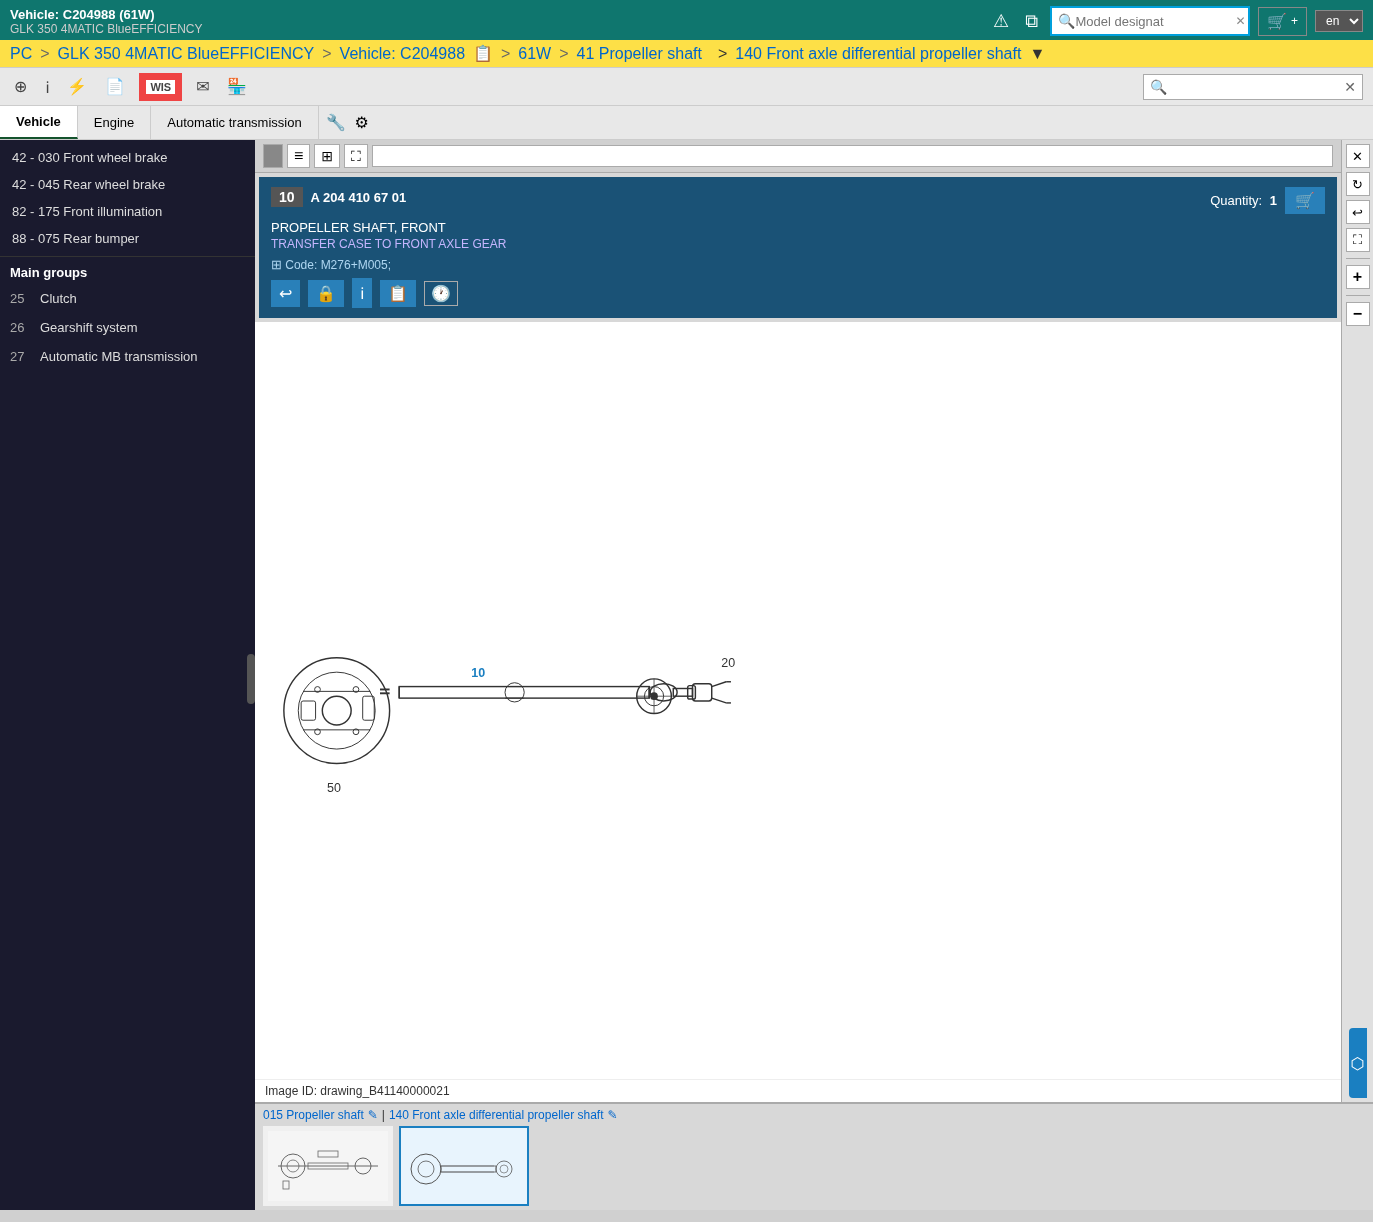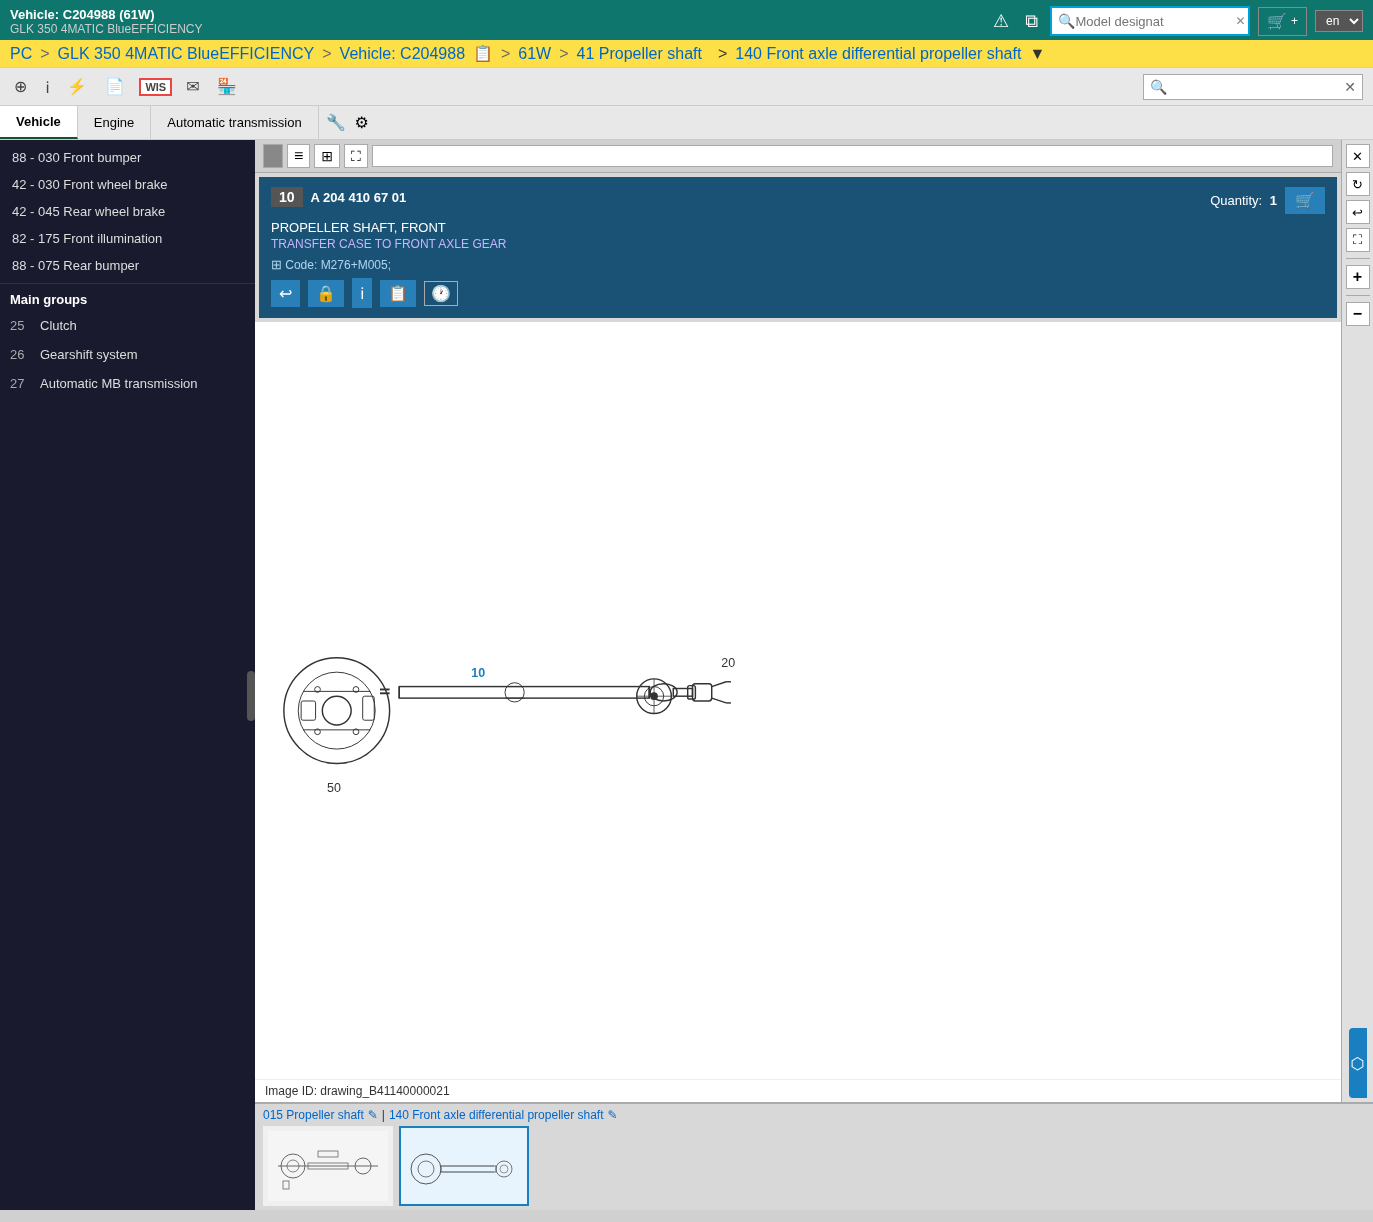--- a/index.html
+++ b/index.html
@@ -501,21 +501,21 @@
   <span class="breadcrumb-link">140 Front axle differential propeller shaft</span>
   <span style="color:#333; cursor:pointer;">▼</span>
 </div>
 
 <div class="toolbar-row">
   <div class="toolbar-icons">
     <button class="toolbar-icon-btn" title="Zoom in">⊕</button>
     <button class="toolbar-icon-btn" title="Info">ℹ</button>
     <button class="toolbar-icon-btn" title="Filter">⚡</button>
     <button class="toolbar-icon-btn" title="Document">📄</button>
-    <button class="toolbar-icon-btn" style="font-size:11px; font-weight:bold; border:2px solid #ef4444; background:white; padding:1px 4px;">WIS</button>
+    <button class="toolbar-icon-btn" style="font-size:11px; font-weight:bold; border:7px solid #ef4444; background:white; padding:1px 4px;">WIS</button>
     <button class="toolbar-icon-btn" title="Mail">✉</button>
     <button class="toolbar-icon-btn" title="Shop">🏪</button>
   </div>
   <div class="toolbar-search">
     <span style="font-size:14px; color:#888;">🔍</span>
     <input type="text" style="border: none; outline: none; font-size: 13px; width: 180px;">
     <button class="clear-btn">✕</button>
   </div>
 </div>
 
@@ -530,21 +530,20 @@
     <span>Automatic transmission</span>
   </div>
   <span class="tab-icon">🔧</span>
   <span class="tab-icon">⚙</span>
 </div>
 
 <div class="main-layout">
 
   <div class="sidebar">
     <div class="top5-list">
-      <div class="top5-item">88 - 030 Front bumper</div>
       <div class="top5-item">42 - 030 Front wheel brake</div>
       <div class="top5-item">42 - 045 Rear wheel brake</div>
       <div class="top5-item">82 - 175 Front illumination</div>
       <div class="top5-item">88 - 075 Rear bumper</div>
     </div>
     <div class="main-groups-header">Main groups</div>
     <div class="sidebar-inner">
       <div class="main-groups-list">
         <div class="group-item">
           <span class="group-num">25</span>

